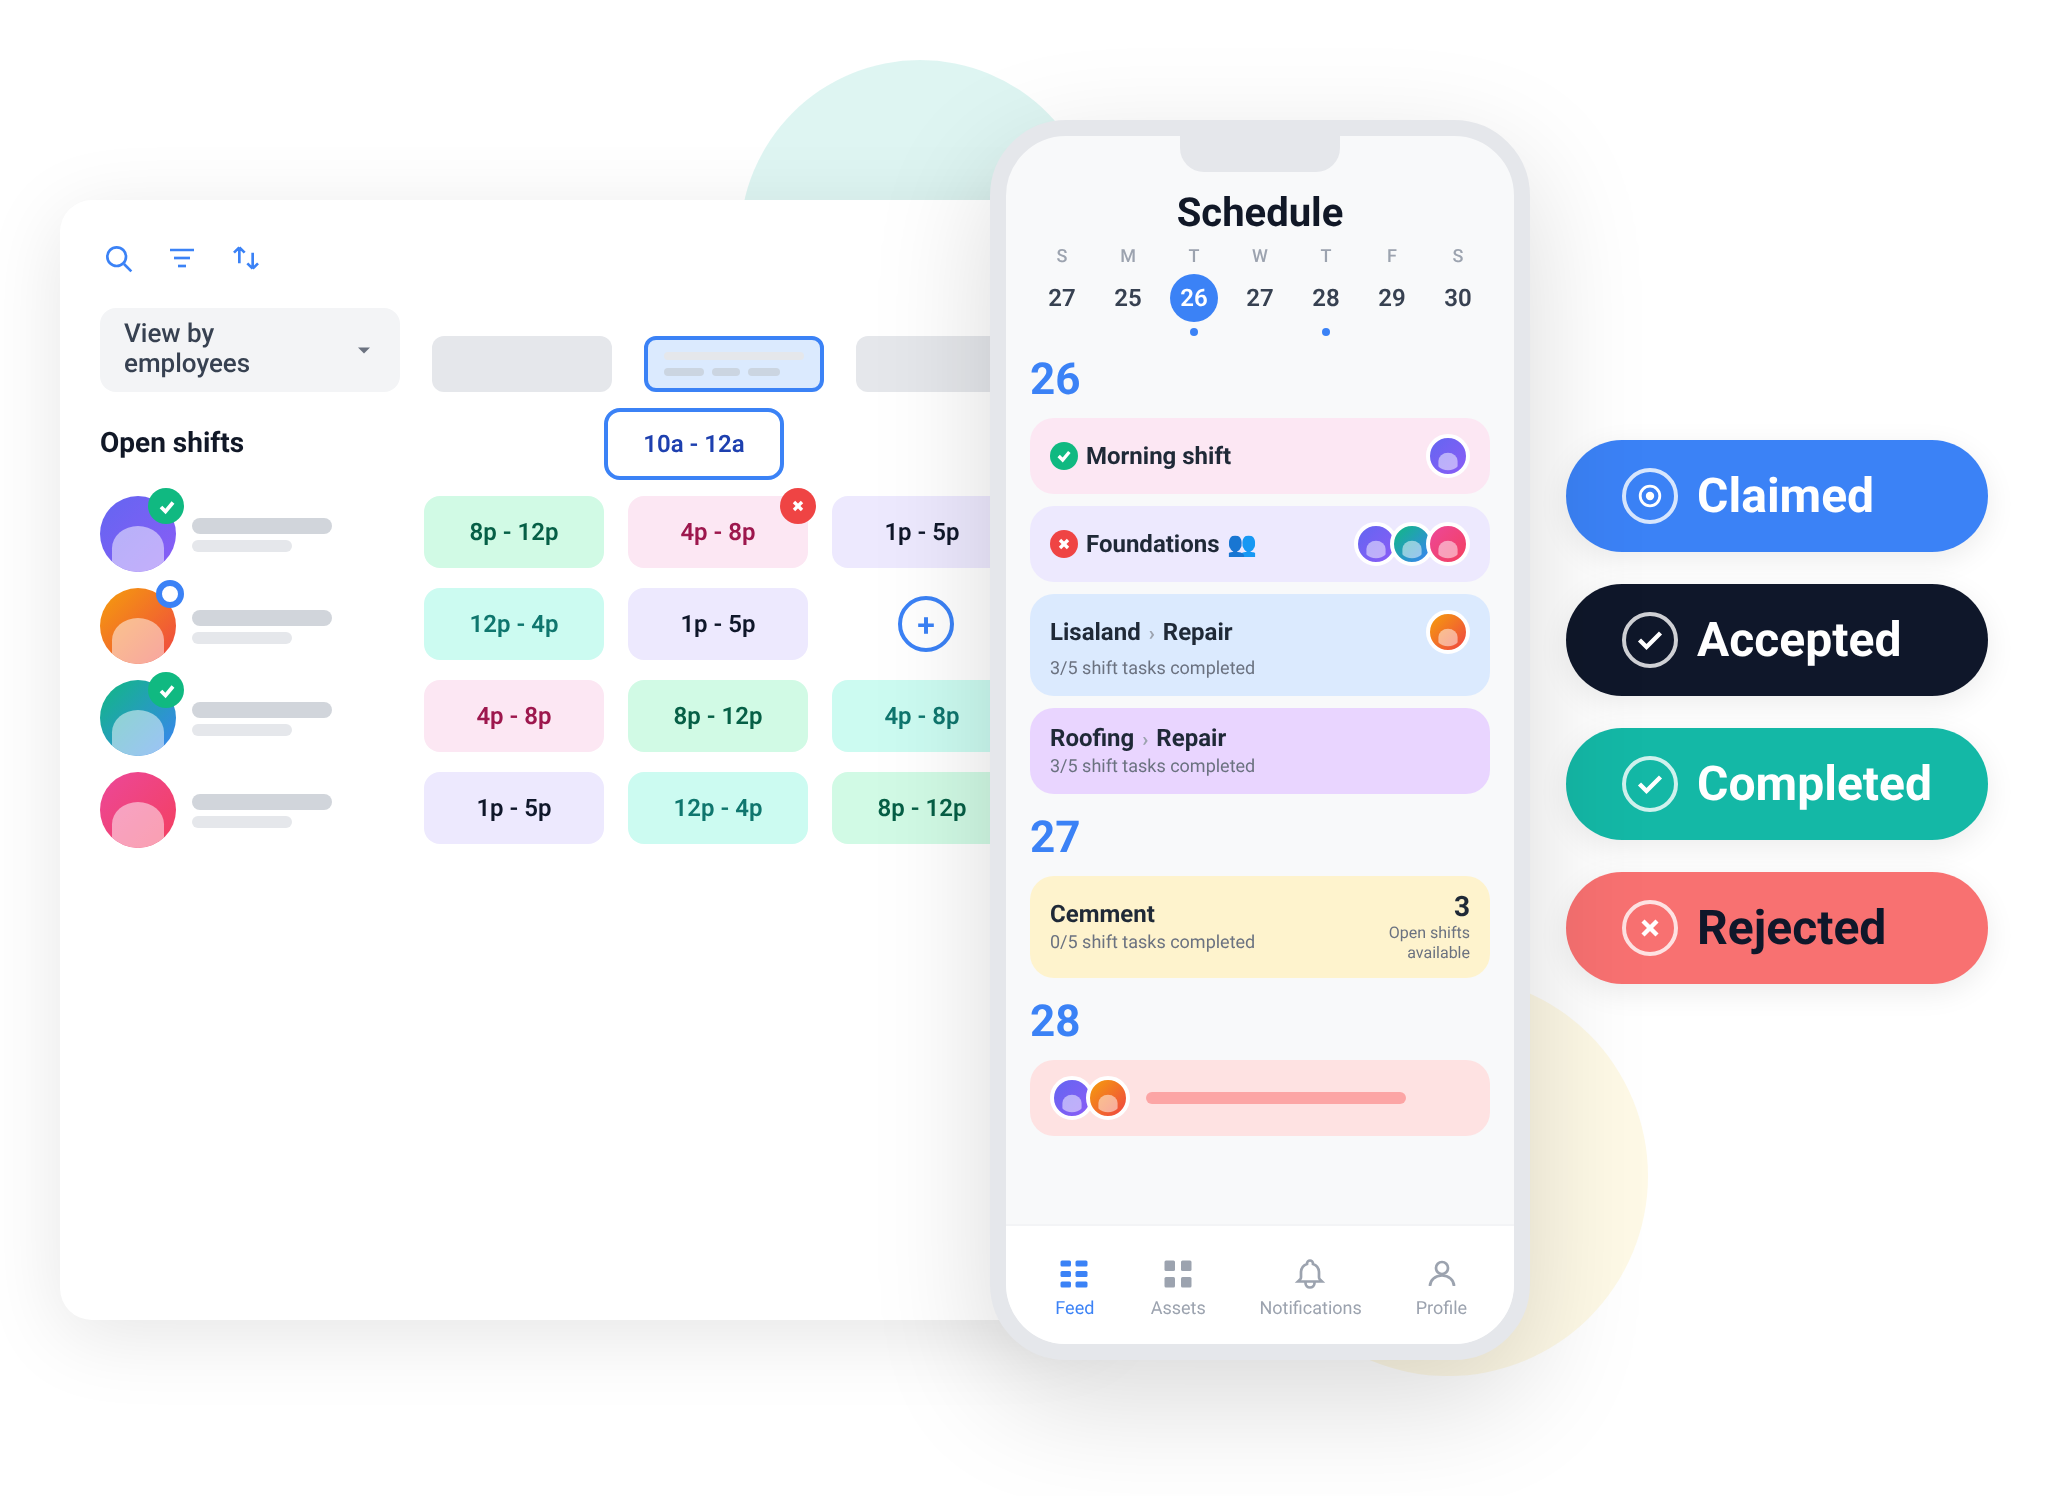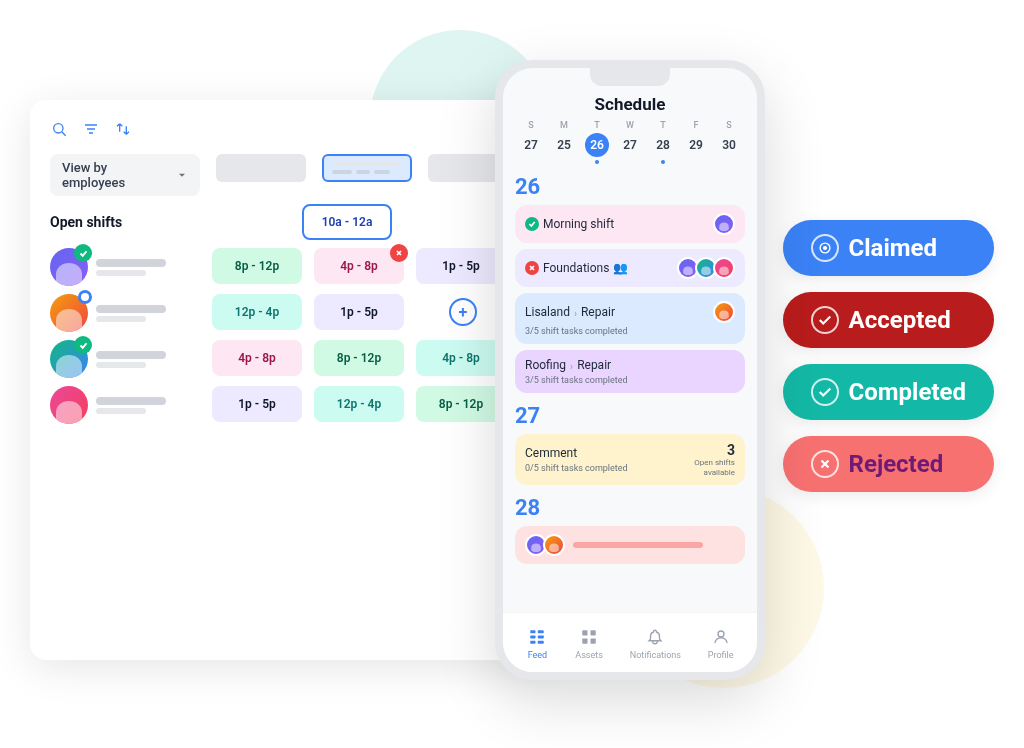--- a/index.html
+++ b/index.html
@@ -240,21 +240,21 @@
     }
 
     .phone-content {
       padding: 0 12px;
       height: calc(100% - 60px);
       overflow: hidden;
     }
 
     .phone-title {
       text-align: center;
-      font-size: 17px;
+      font-size: 20px;
       font-weight: 700;
       color: #111827;
       padding: 8px 0 6px;
     }
 
     
     .cal-strip {
       display: flex;
       justify-content: space-between;
       align-items: flex-start;
@@ -317,21 +317,21 @@
     .sc-yellow { background: #fef3cd; }
     .sc-red-light { background: #fee2e2; }
 
     .sc-row {
       display: flex;
       align-items: center;
       justify-content: space-between;
     }
     .sc-title {
       font-size: 12px;
-      font-weight: 400;
+      font-weight: 700;
       color: #1f2937;
       display: flex;
       align-items: flex-end;
       gap: 4px;
     }
     .sc-check {
       width: 14px;
       height: 14px;
       background: #10b981;
       border-radius: 50%;
@@ -423,23 +423,23 @@
       gap: 10px;
       padding: 14px 28px;
       border-radius: 50px;
       font-size: 24px;
       font-weight: 700;
       min-width: 190px;
       box-shadow: 0 4px 15px rgba(0,0,0,0.08);
       cursor: pointer;
     }
     .badge-blue { background: #3b82f6; color: #fff; }
-    .badge-green { background: #b91c1c; color: #fff; }
+    .badge-green { background: #0f172a; color: #fff; }
     .badge-teal { background: #14b8a6; color: #fff; }
-    .badge-red { background: #f87171; color: #701a75; }
+    .badge-red { background: #f87171; color: #0f172a; }
 
     .badge-icon {
       width: 28px;
       height: 28px;
       border: 2.5px solid rgba(255,255,255,0.8);
       border-radius: 50%;
       display: flex;
       align-items: center;
       justify-content: center;
       flex-shrink: 0;
@@ -490,21 +490,21 @@
           <line x1="9" y1="18" x2="15" y2="18"></line>
       </svg>
     </div>
     <div class="toolbar-icon">
       <svg width="16" height="16" fill="none" stroke="#3b82f6" stroke-width="2" viewBox="0 0 24 24">
         <path d="M7 16V4m0 0L3 8m4-4l4 4M17 8v12m0 0l4-4m-4 4l-4-4"></path>
       </svg>
     </div>
   </div>
 
-  <div style="display:flex; align-items:flex-start; margin-bottom:8px; gap:16px;">
+  <div style="display:flex; align-items:flex-end; margin-bottom:8px; gap:16px;">
     <div style="width:150px; flex-shrink:0;">
       <div class="view-selector">
         <span style="font-size:13px; color:#374151; font-weight:500; flex:1;">View by employees</span>
         <svg width="12" height="12" fill="#6b7280" viewBox="0 0 20 20">
             <path d="M5 8l5 5 5-5"></path>
           </svg>
       </div>
     </div>
     <div class="col-header"></div>
     <div class="col-header active">

